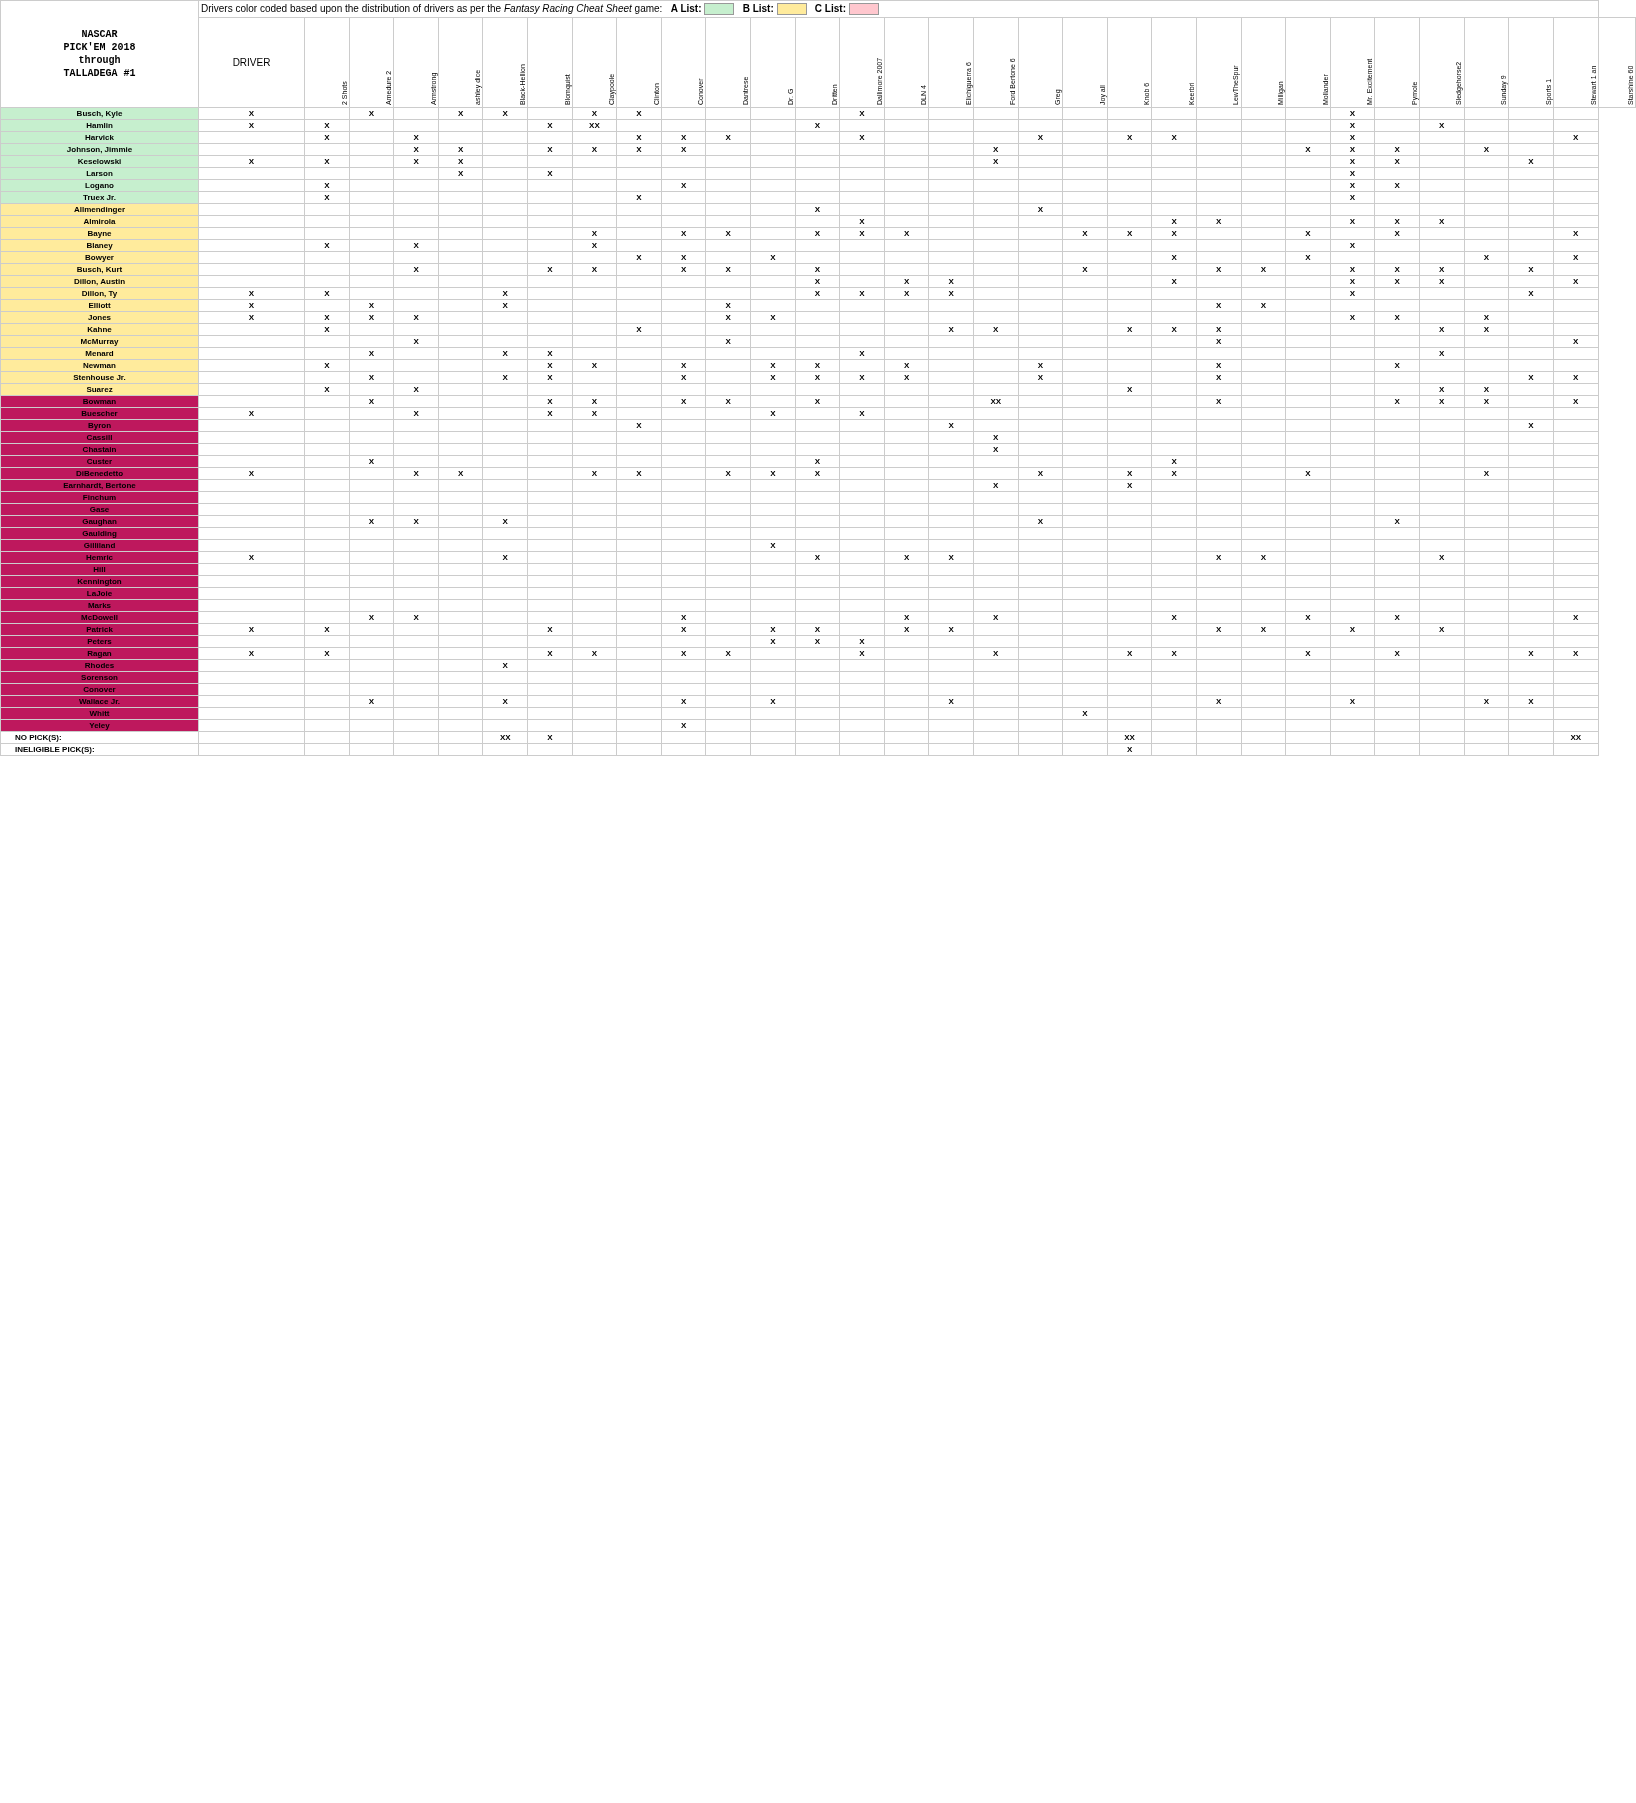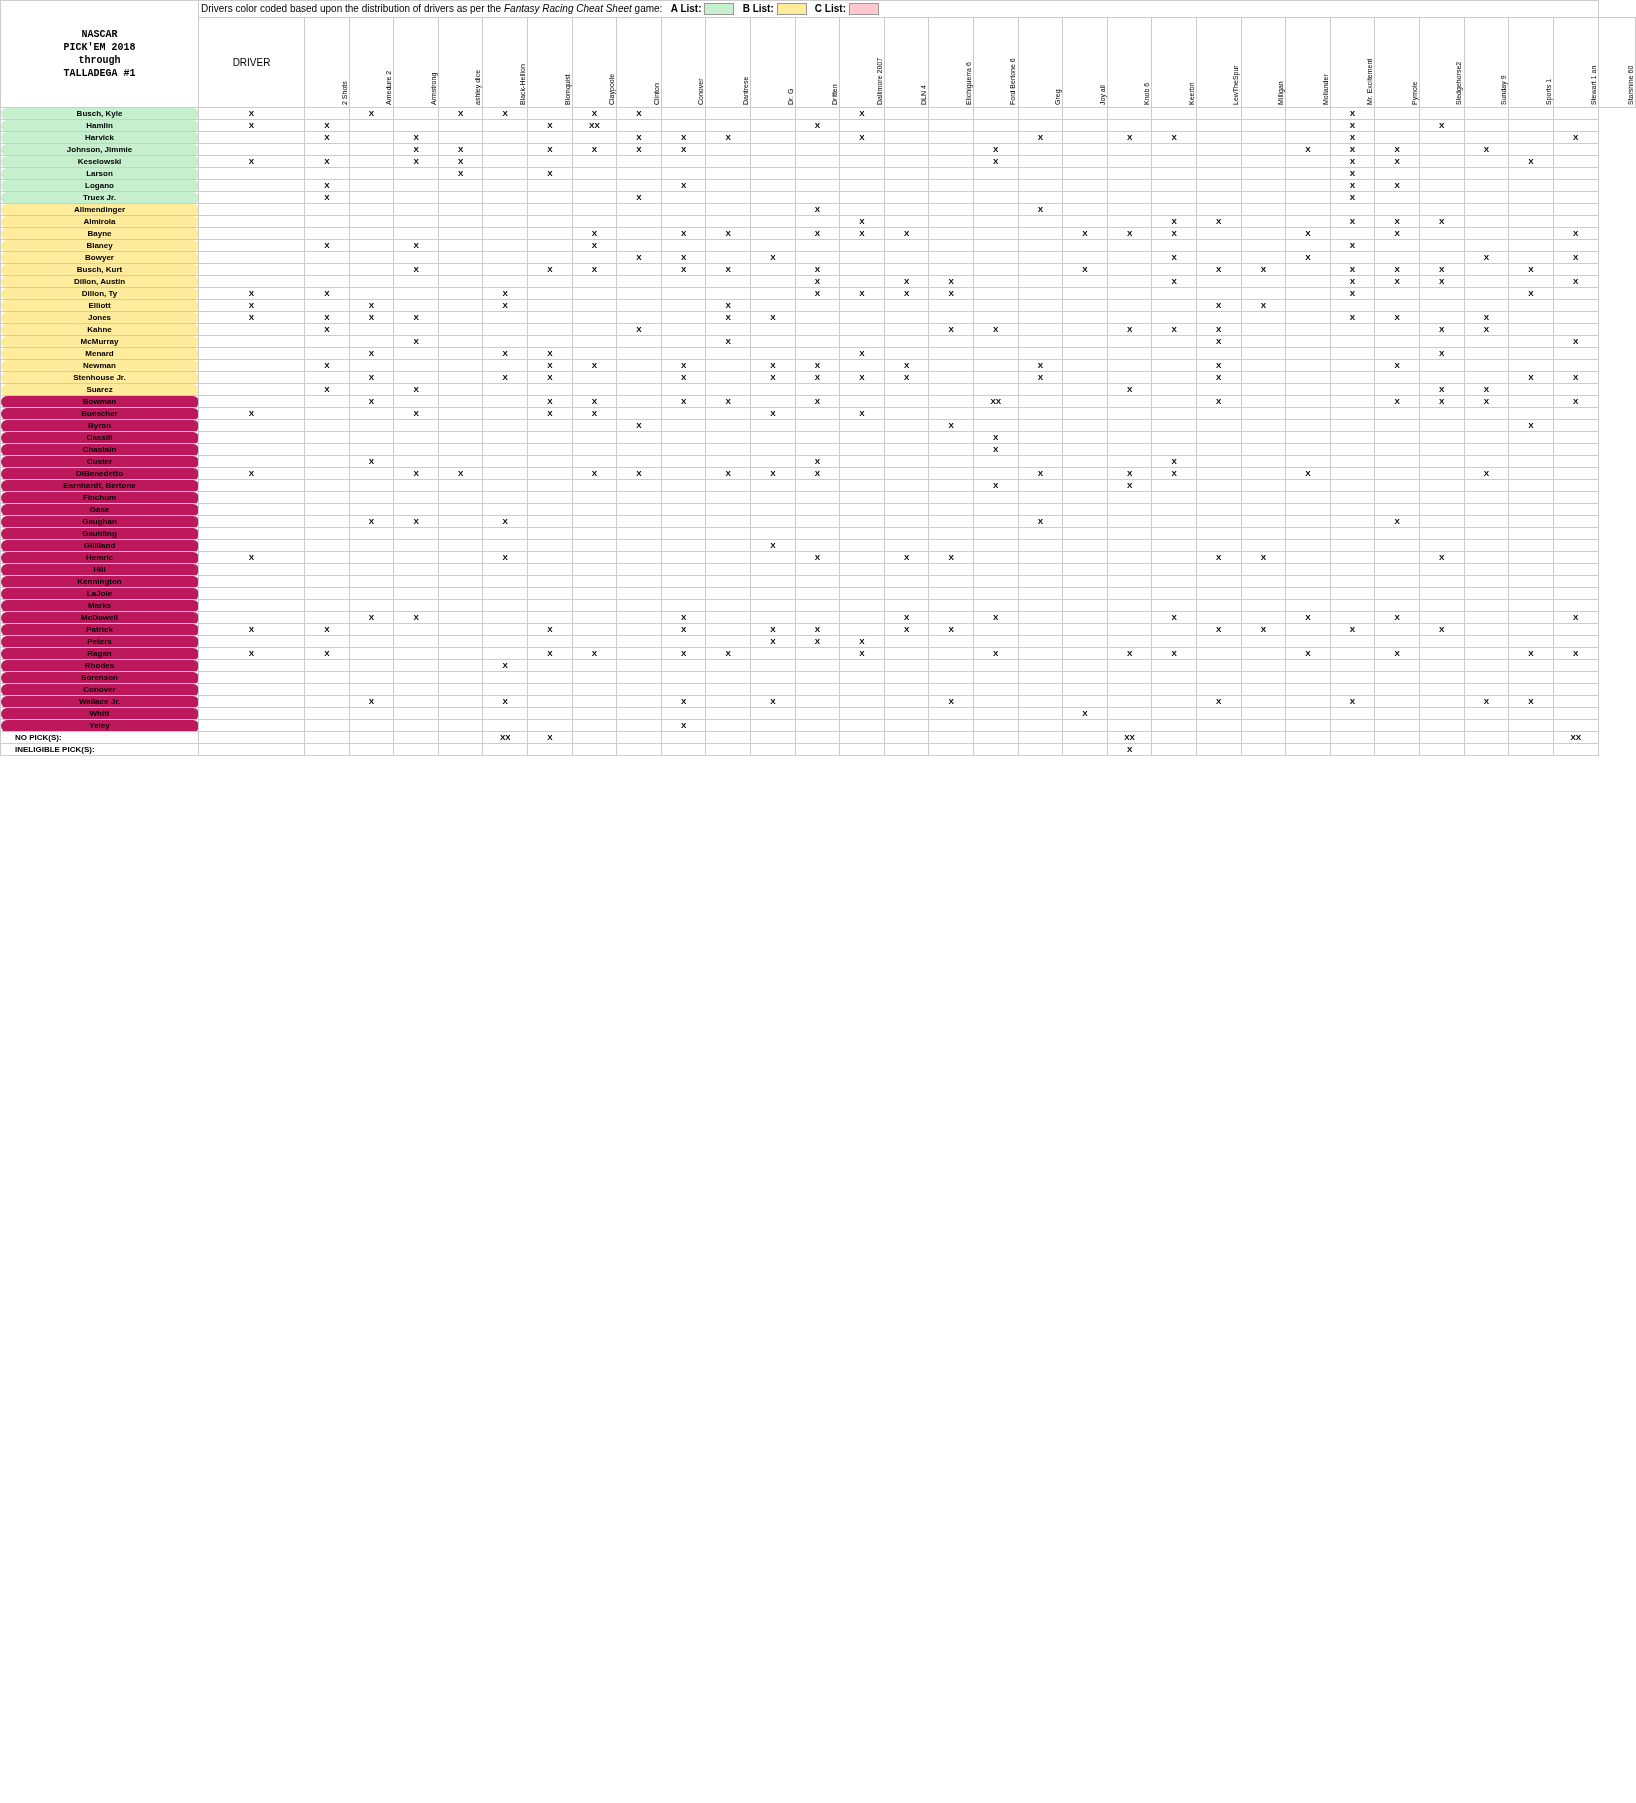--- a/index.html
+++ b/index.html
@@ -35,21 +35,20 @@
       text-align: center;
       vertical-align: middle;
       line-height: 1.3;
       font-family: Liberation Mono, monospace;
     }
     
     .driver-cell {
       font-weight: bold;
       font-size: 8px;
       padding: 1px 4px;
-      border-radius: 6px;
     }
     
     .a-list { background-color: #c6efce; }
     .b-list { background-color: #ffeb9c; }
     .c-list { background-color: #be185d; }
     
     .legend-color-a { display:inline-block; width:30px; height:12px; background:#c6efce; border:1px solid #999; vertical-align:middle; }
     .legend-color-b { display:inline-block; width:30px; height:12px; background:#ffeb9c; border:1px solid #999; vertical-align:middle; }
     .legend-color-c { display:inline-block; width:30px; height:12px; background:#ffc7ce; border:1px solid #999; vertical-align:middle; }
     .x-mark { font-size: 8px; font-weight: bold; }

